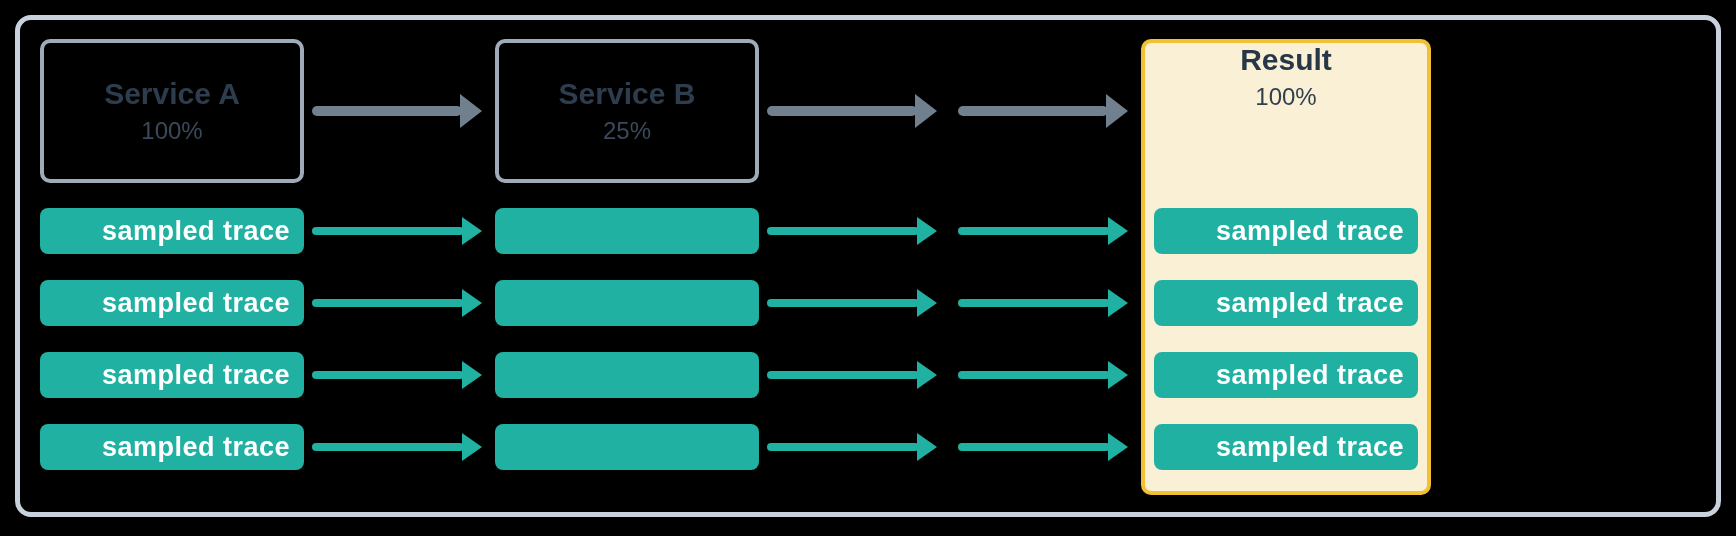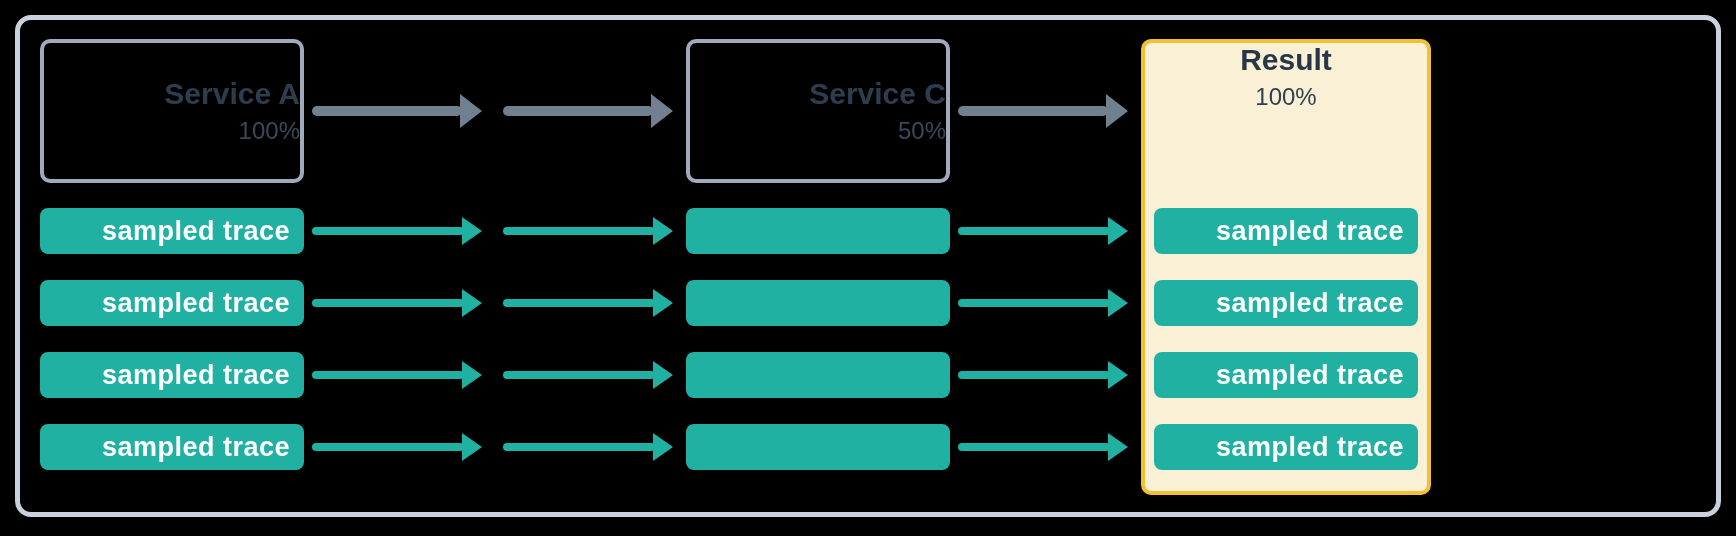--- a/index.html
+++ b/index.html
@@ -30,21 +30,21 @@
     flex-direction: column;
   }
   .service-box {
     height: 144px;
     box-sizing: border-box;
     border: 4px solid var(--service-border, #9fabb9);
     border-radius: 10px;
     background: transparent;
     display: flex;
     flex-direction: column;
-    align-items: flex-end;
+    align-items: center;
     justify-content: center;
     gap: 8px;
   }
   .svc-name {
     font-size: 30px;
     font-weight: bold;
     color: var(--service-title, #2e3d4e);
     line-height: 1.1;
   }
   .svc-rate {
@@ -176,58 +176,24 @@
       </div>
     </div>
     <div class="slot bar-slot">
       <div class="arrow teal">
         <div class="shaft"></div>
         <div class="head"></div>
       </div>
     </div>
   </div>
 
-
-  <div class="arrow-col">
-    <div class="slot box-slot">
-      <div class="arrow gray">
-        <div class="shaft"></div>
-        <div class="head"></div>
-      </div>
-    </div>
-    <div class="slot bar-slot first">
-      <div class="arrow teal">
-        <div class="shaft"></div>
-        <div class="head"></div>
-      </div>
-    </div>
-    <div class="slot bar-slot">
-      <div class="arrow teal">
-        <div class="shaft"></div>
-        <div class="head"></div>
-      </div>
-    </div>
-    <div class="slot bar-slot">
-      <div class="arrow teal">
-        <div class="shaft"></div>
-        <div class="head"></div>
-      </div>
-    </div>
-    <div class="slot bar-slot">
-      <div class="arrow teal">
-        <div class="shaft"></div>
-        <div class="head"></div>
-      </div>
-    </div>
-  </div>
-
   <div class="service-col">
     <div class="service-box">
-      <div class="svc-name">Service C</div>
-      <div class="svc-rate">50%</div>
+      <div class="svc-name">Service B</div>
+      <div class="svc-rate">25%</div>
     </div>
     <div class="trace-bar first"></div>
     <div class="trace-bar"></div>
     <div class="trace-bar"></div>
     <div class="trace-bar"></div>
   </div>
 
   <div class="arrow-col">
     <div class="slot box-slot">
       <div class="arrow gray">
@@ -254,20 +220,54 @@
       </div>
     </div>
     <div class="slot bar-slot">
       <div class="arrow teal">
         <div class="shaft"></div>
         <div class="head"></div>
       </div>
     </div>
   </div>
 
+
+  <div class="arrow-col">
+    <div class="slot box-slot">
+      <div class="arrow gray">
+        <div class="shaft"></div>
+        <div class="head"></div>
+      </div>
+    </div>
+    <div class="slot bar-slot first">
+      <div class="arrow teal">
+        <div class="shaft"></div>
+        <div class="head"></div>
+      </div>
+    </div>
+    <div class="slot bar-slot">
+      <div class="arrow teal">
+        <div class="shaft"></div>
+        <div class="head"></div>
+      </div>
+    </div>
+    <div class="slot bar-slot">
+      <div class="arrow teal">
+        <div class="shaft"></div>
+        <div class="head"></div>
+      </div>
+    </div>
+    <div class="slot bar-slot">
+      <div class="arrow teal">
+        <div class="shaft"></div>
+        <div class="head"></div>
+      </div>
+    </div>
+  </div>
+
   <div class="result-box">
     <div class="result-head">
       <div class="svc-name">Result</div>
       <div class="svc-rate">100%</div>
     </div>
     <div class="trace-bar first">sampled trace</div>
     <div class="trace-bar">sampled trace</div>
     <div class="trace-bar">sampled trace</div>
     <div class="trace-bar">sampled trace</div>
   </div>

